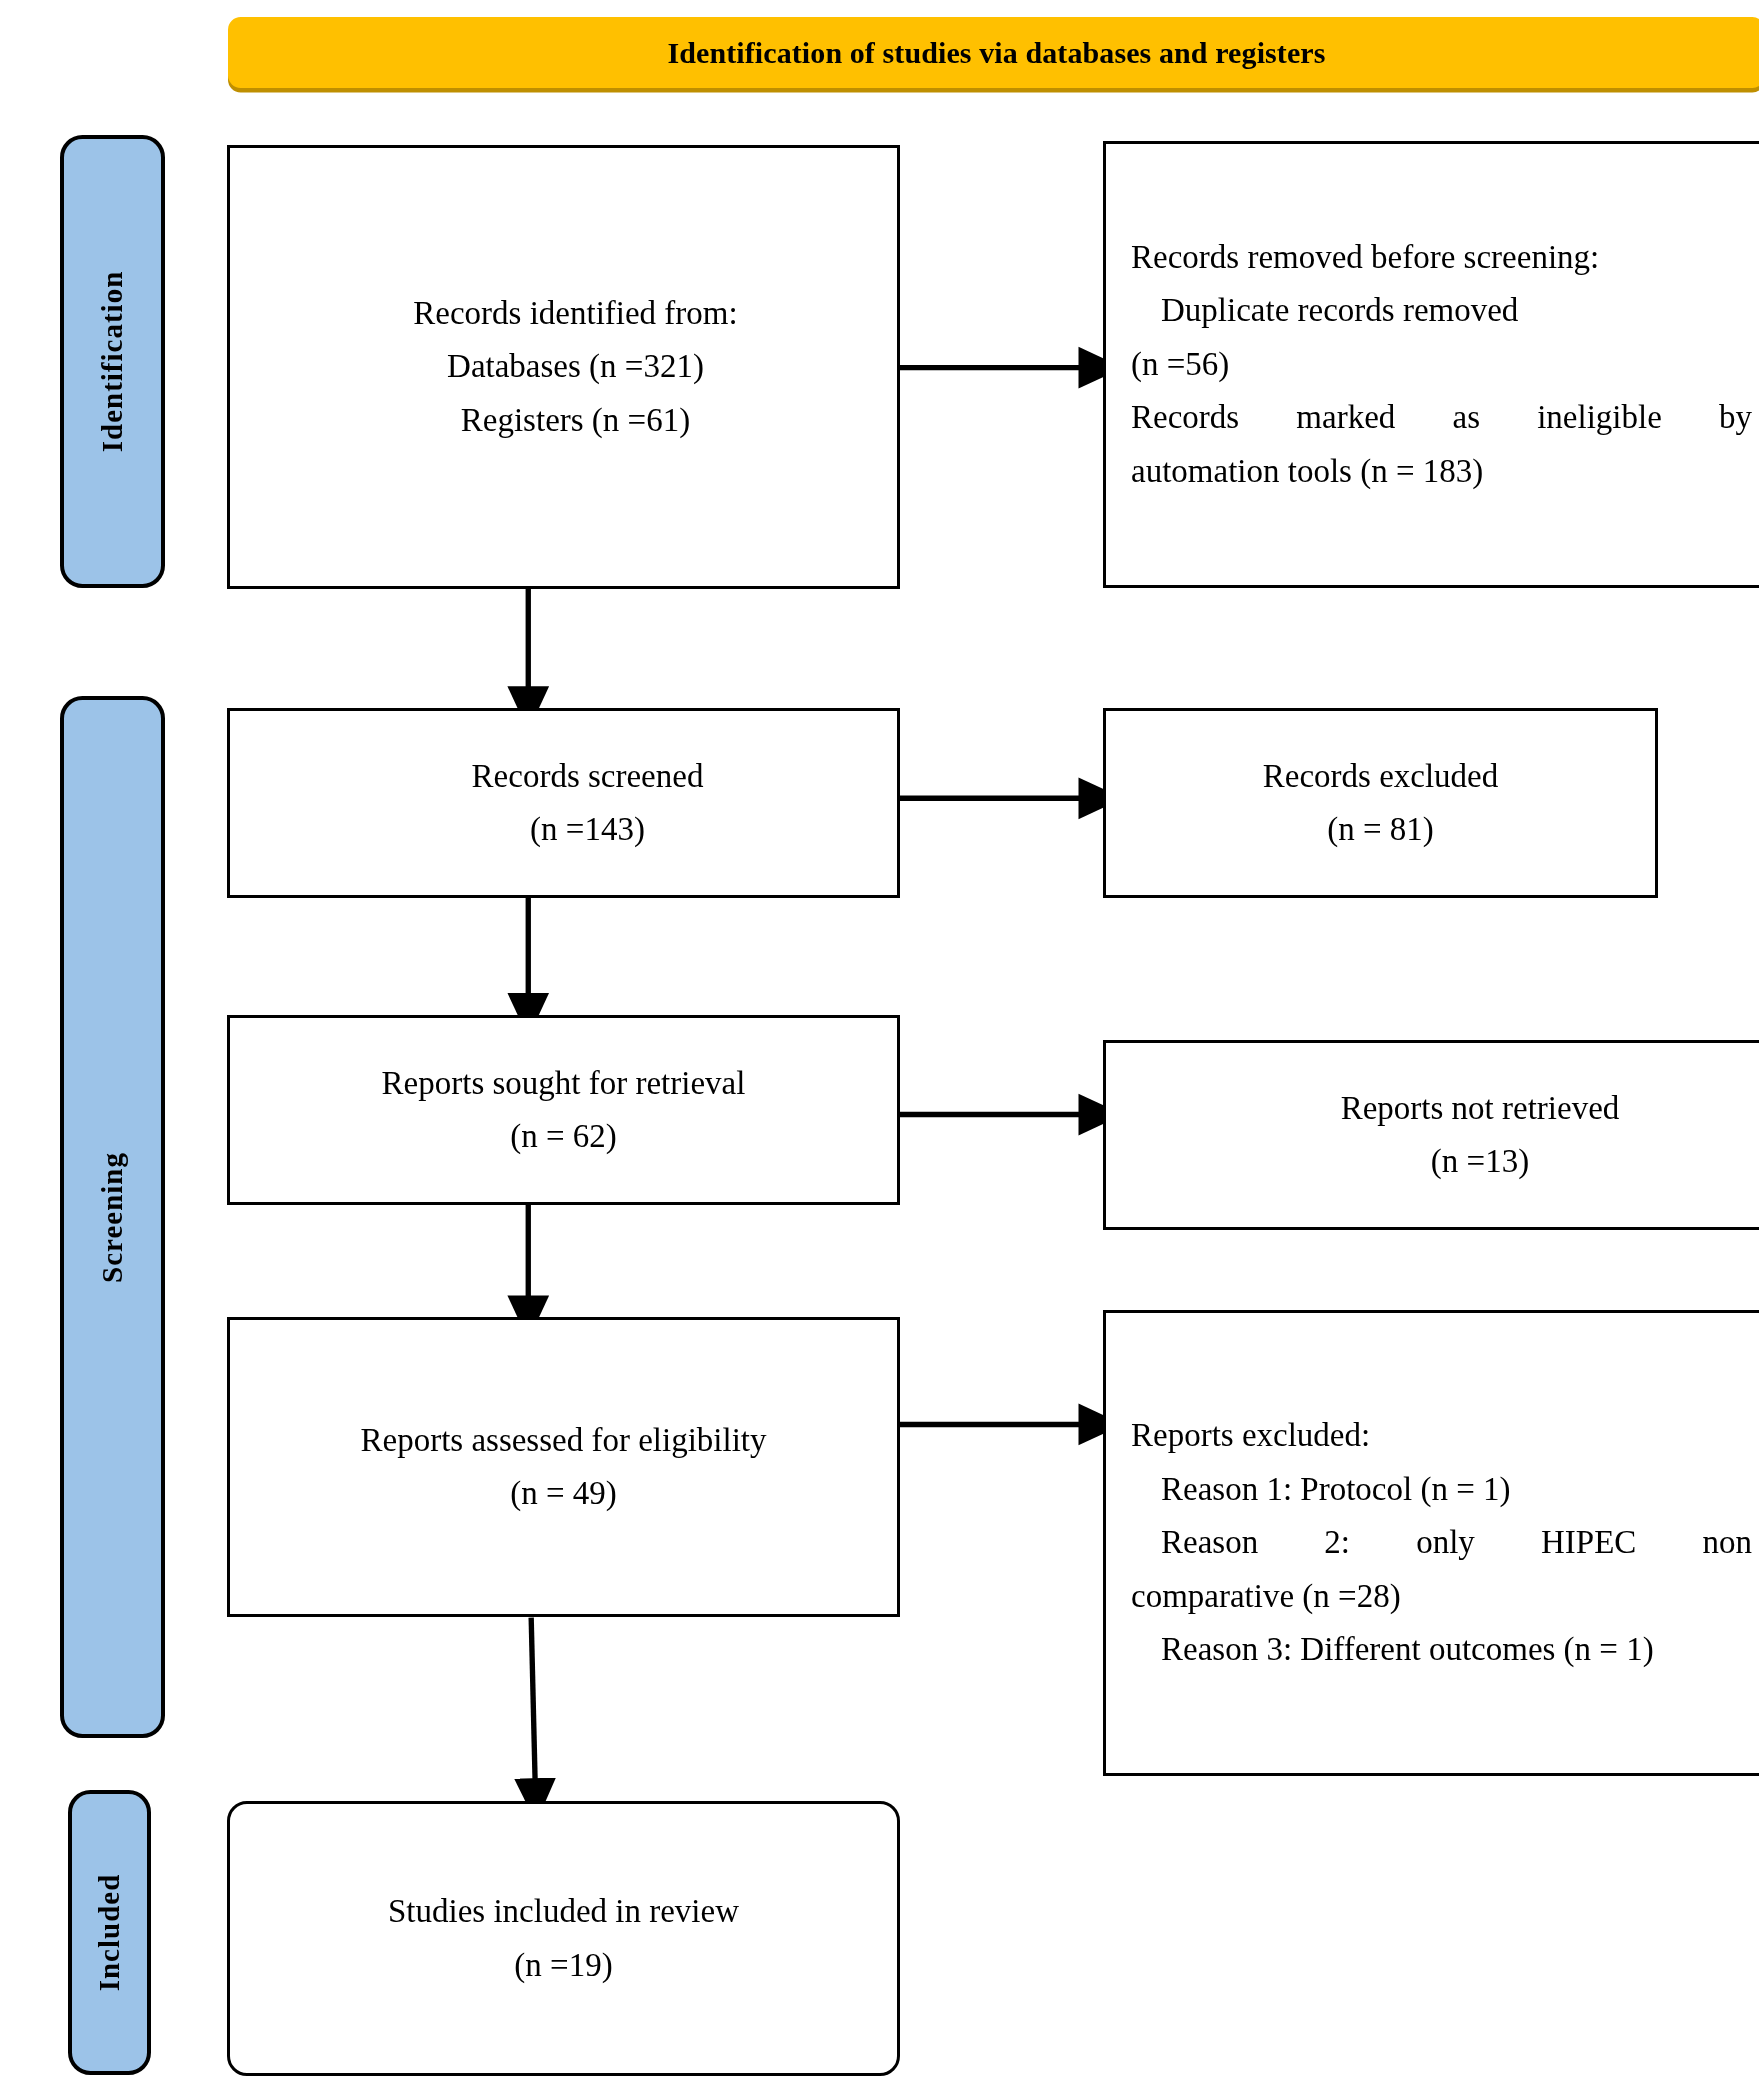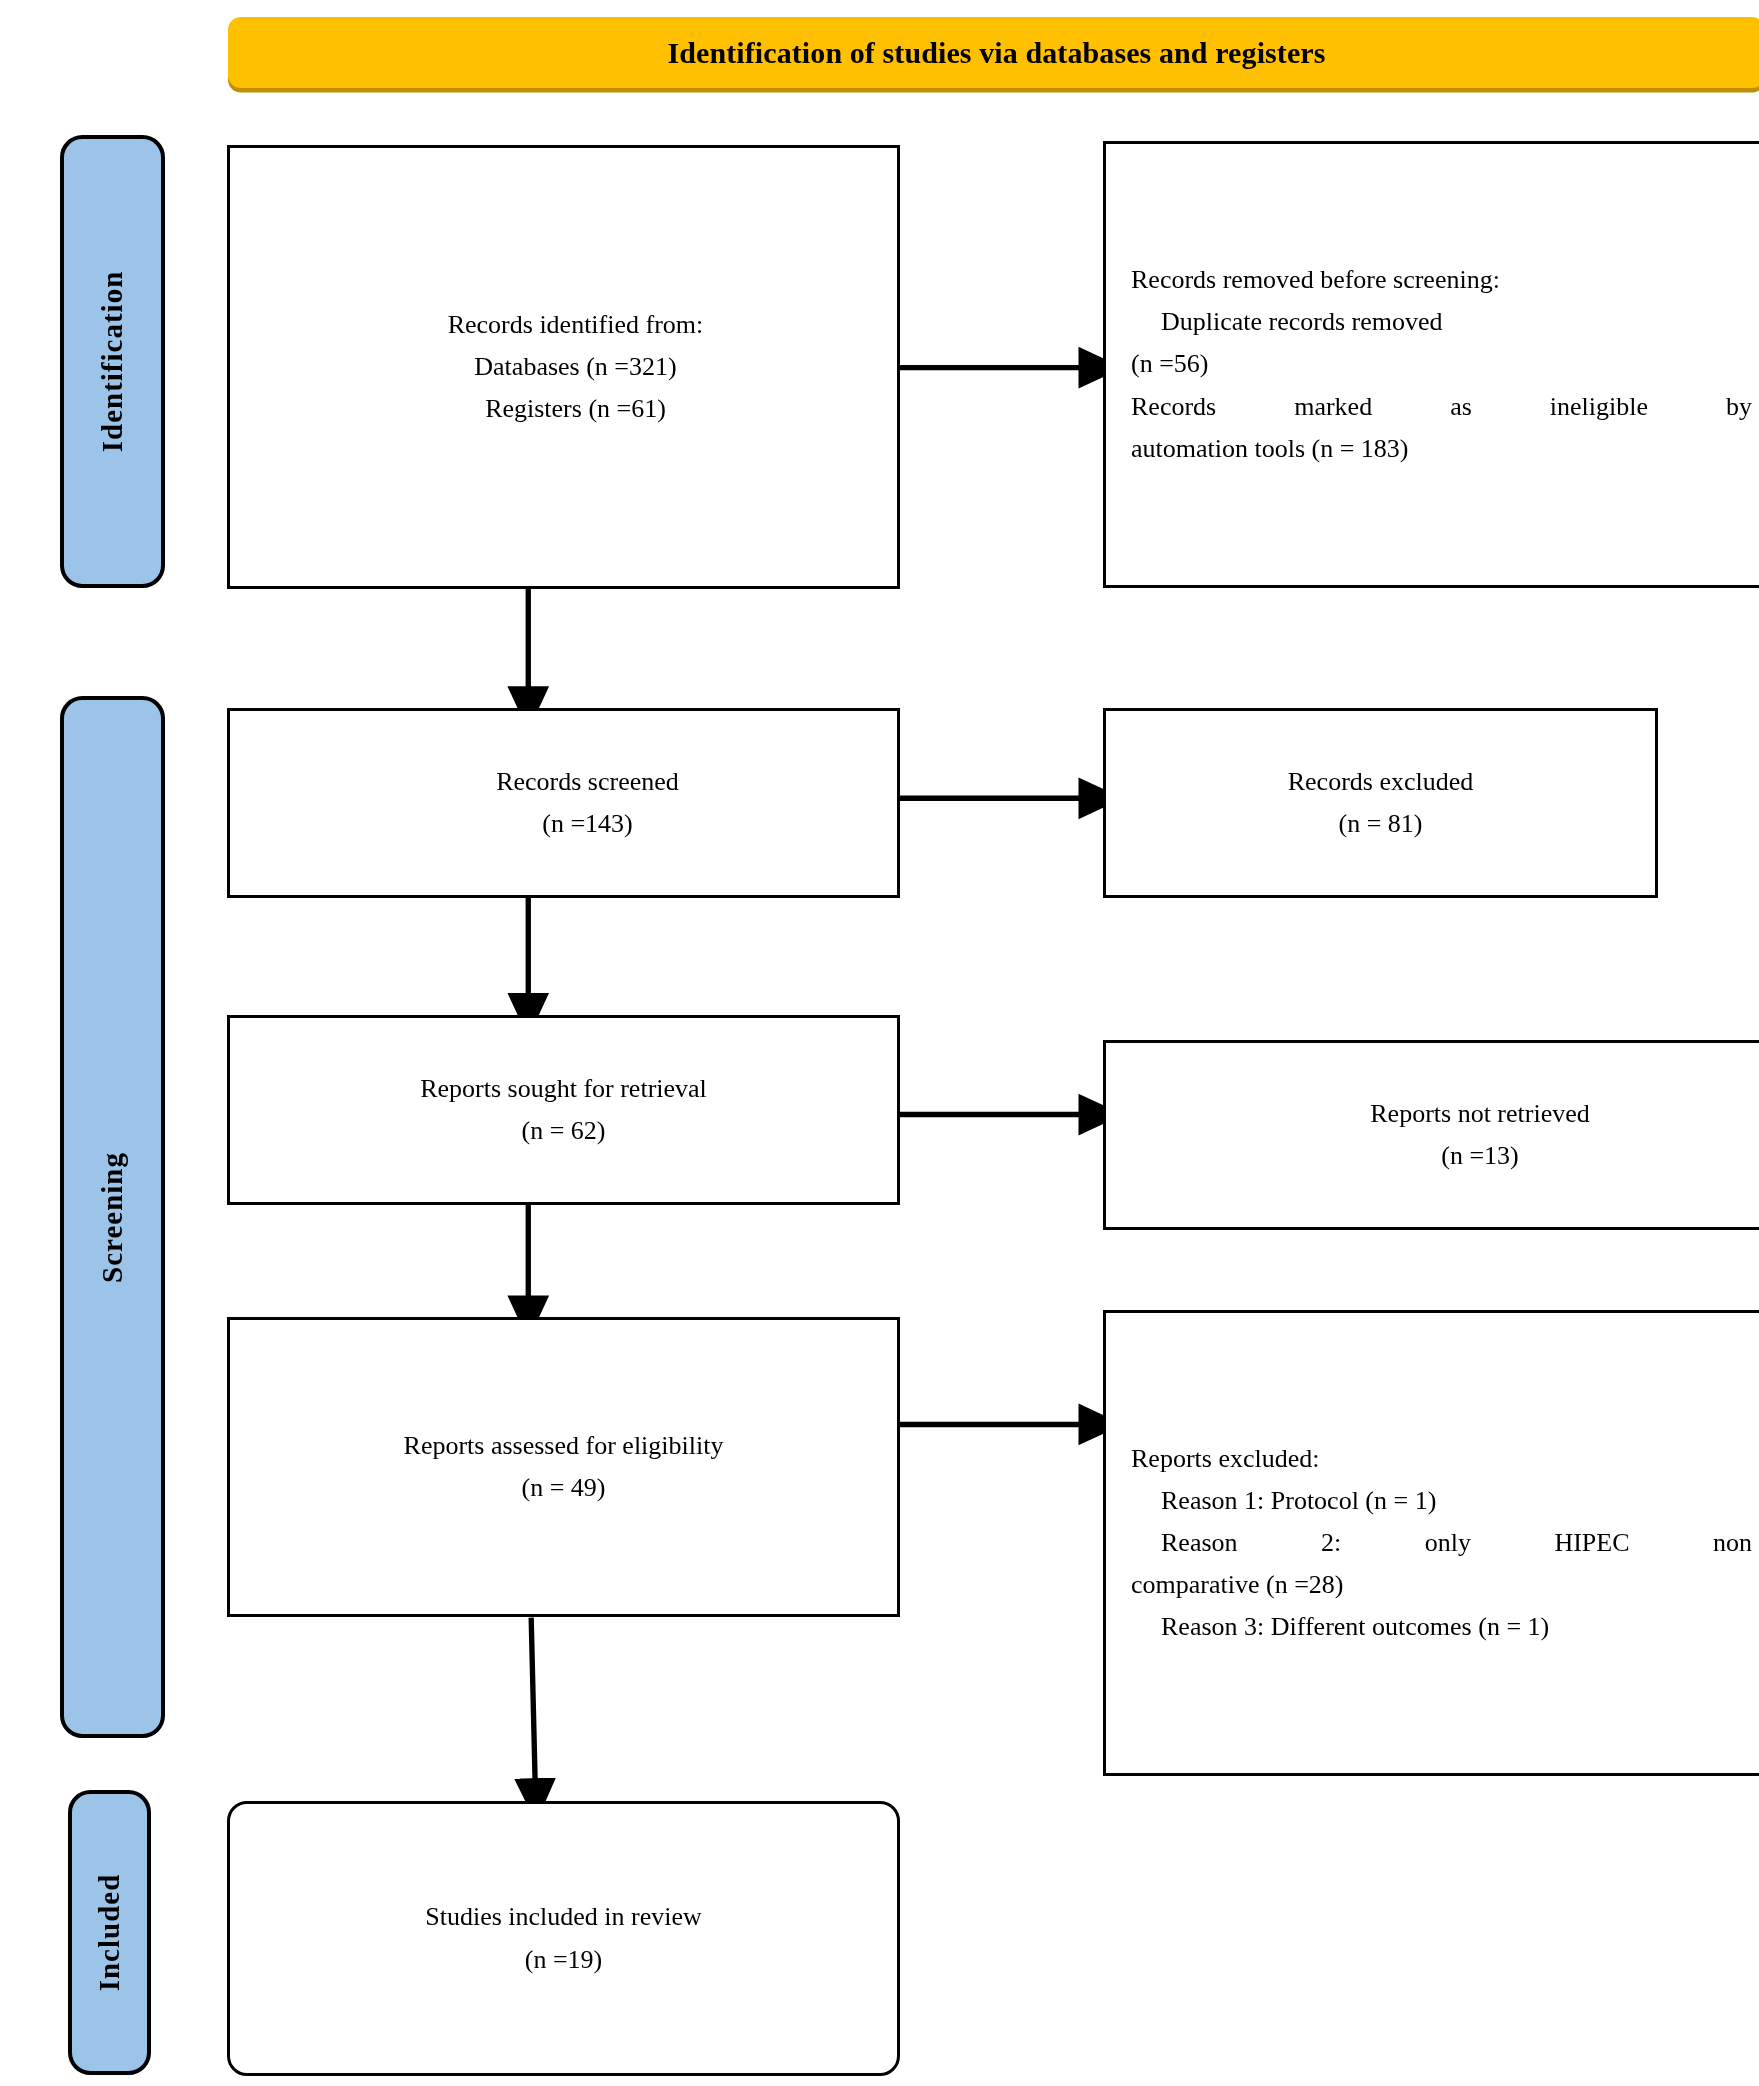--- a/index.html
+++ b/index.html
@@ -76,21 +76,21 @@
     height: 100%;
     display: flex;
     flex-direction: column;
     justify-content: center;
     box-sizing: border-box;
   }
   .box-inner.center { align-items: center; text-align: center; }
   .box-inner.left   { align-items: stretch; text-align: justify; }
 
   .line {
-    font-size: 26px;
+    font-size: 33px;
     line-height: 1.62;
     color: #000000;
   }
   .line.indent { padding-left: 30px; }
   .line.just {
     text-align: justify;
     text-align-last: justify;
   }
   .pad-lr { padding: 0 25px; }
 

